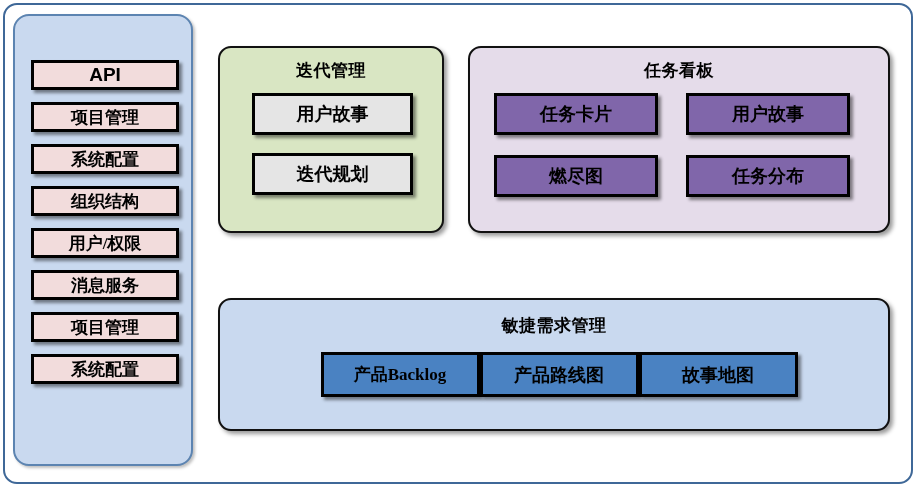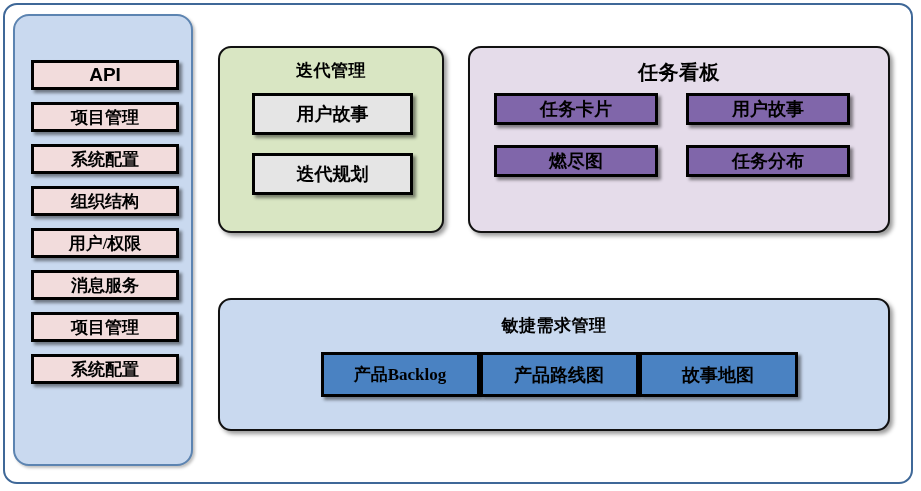--- a/index.html
+++ b/index.html
@@ -129,35 +129,35 @@
   #panel-taskboard {
     left: 468px;
     top: 46px;
     width: 422px;
     height: 187px;
     background: #e5dcea;
     border: 2px solid #111111;
   }
   #panel-taskboard .panel-title {
     margin-top: 11px;
-    font-size: 20px;
+    font-size: 17px;
   }
   .task-grid {
     position: absolute;
     left: 24px;
     top: 45px;
     width: 376px;
     display: flex;
     flex-wrap: wrap;
     gap: 20px 28px;
   }
   .chip.purple {
     background: #8066aa;
     width: 164px;
-    height: 32px;
+    height: 42px;
     font-size: 18px;
     font-weight: bold;
     color: #000000;
   }
 
   
   #panel-agile {
     left: 218px;
     top: 298px;
     width: 672px;

